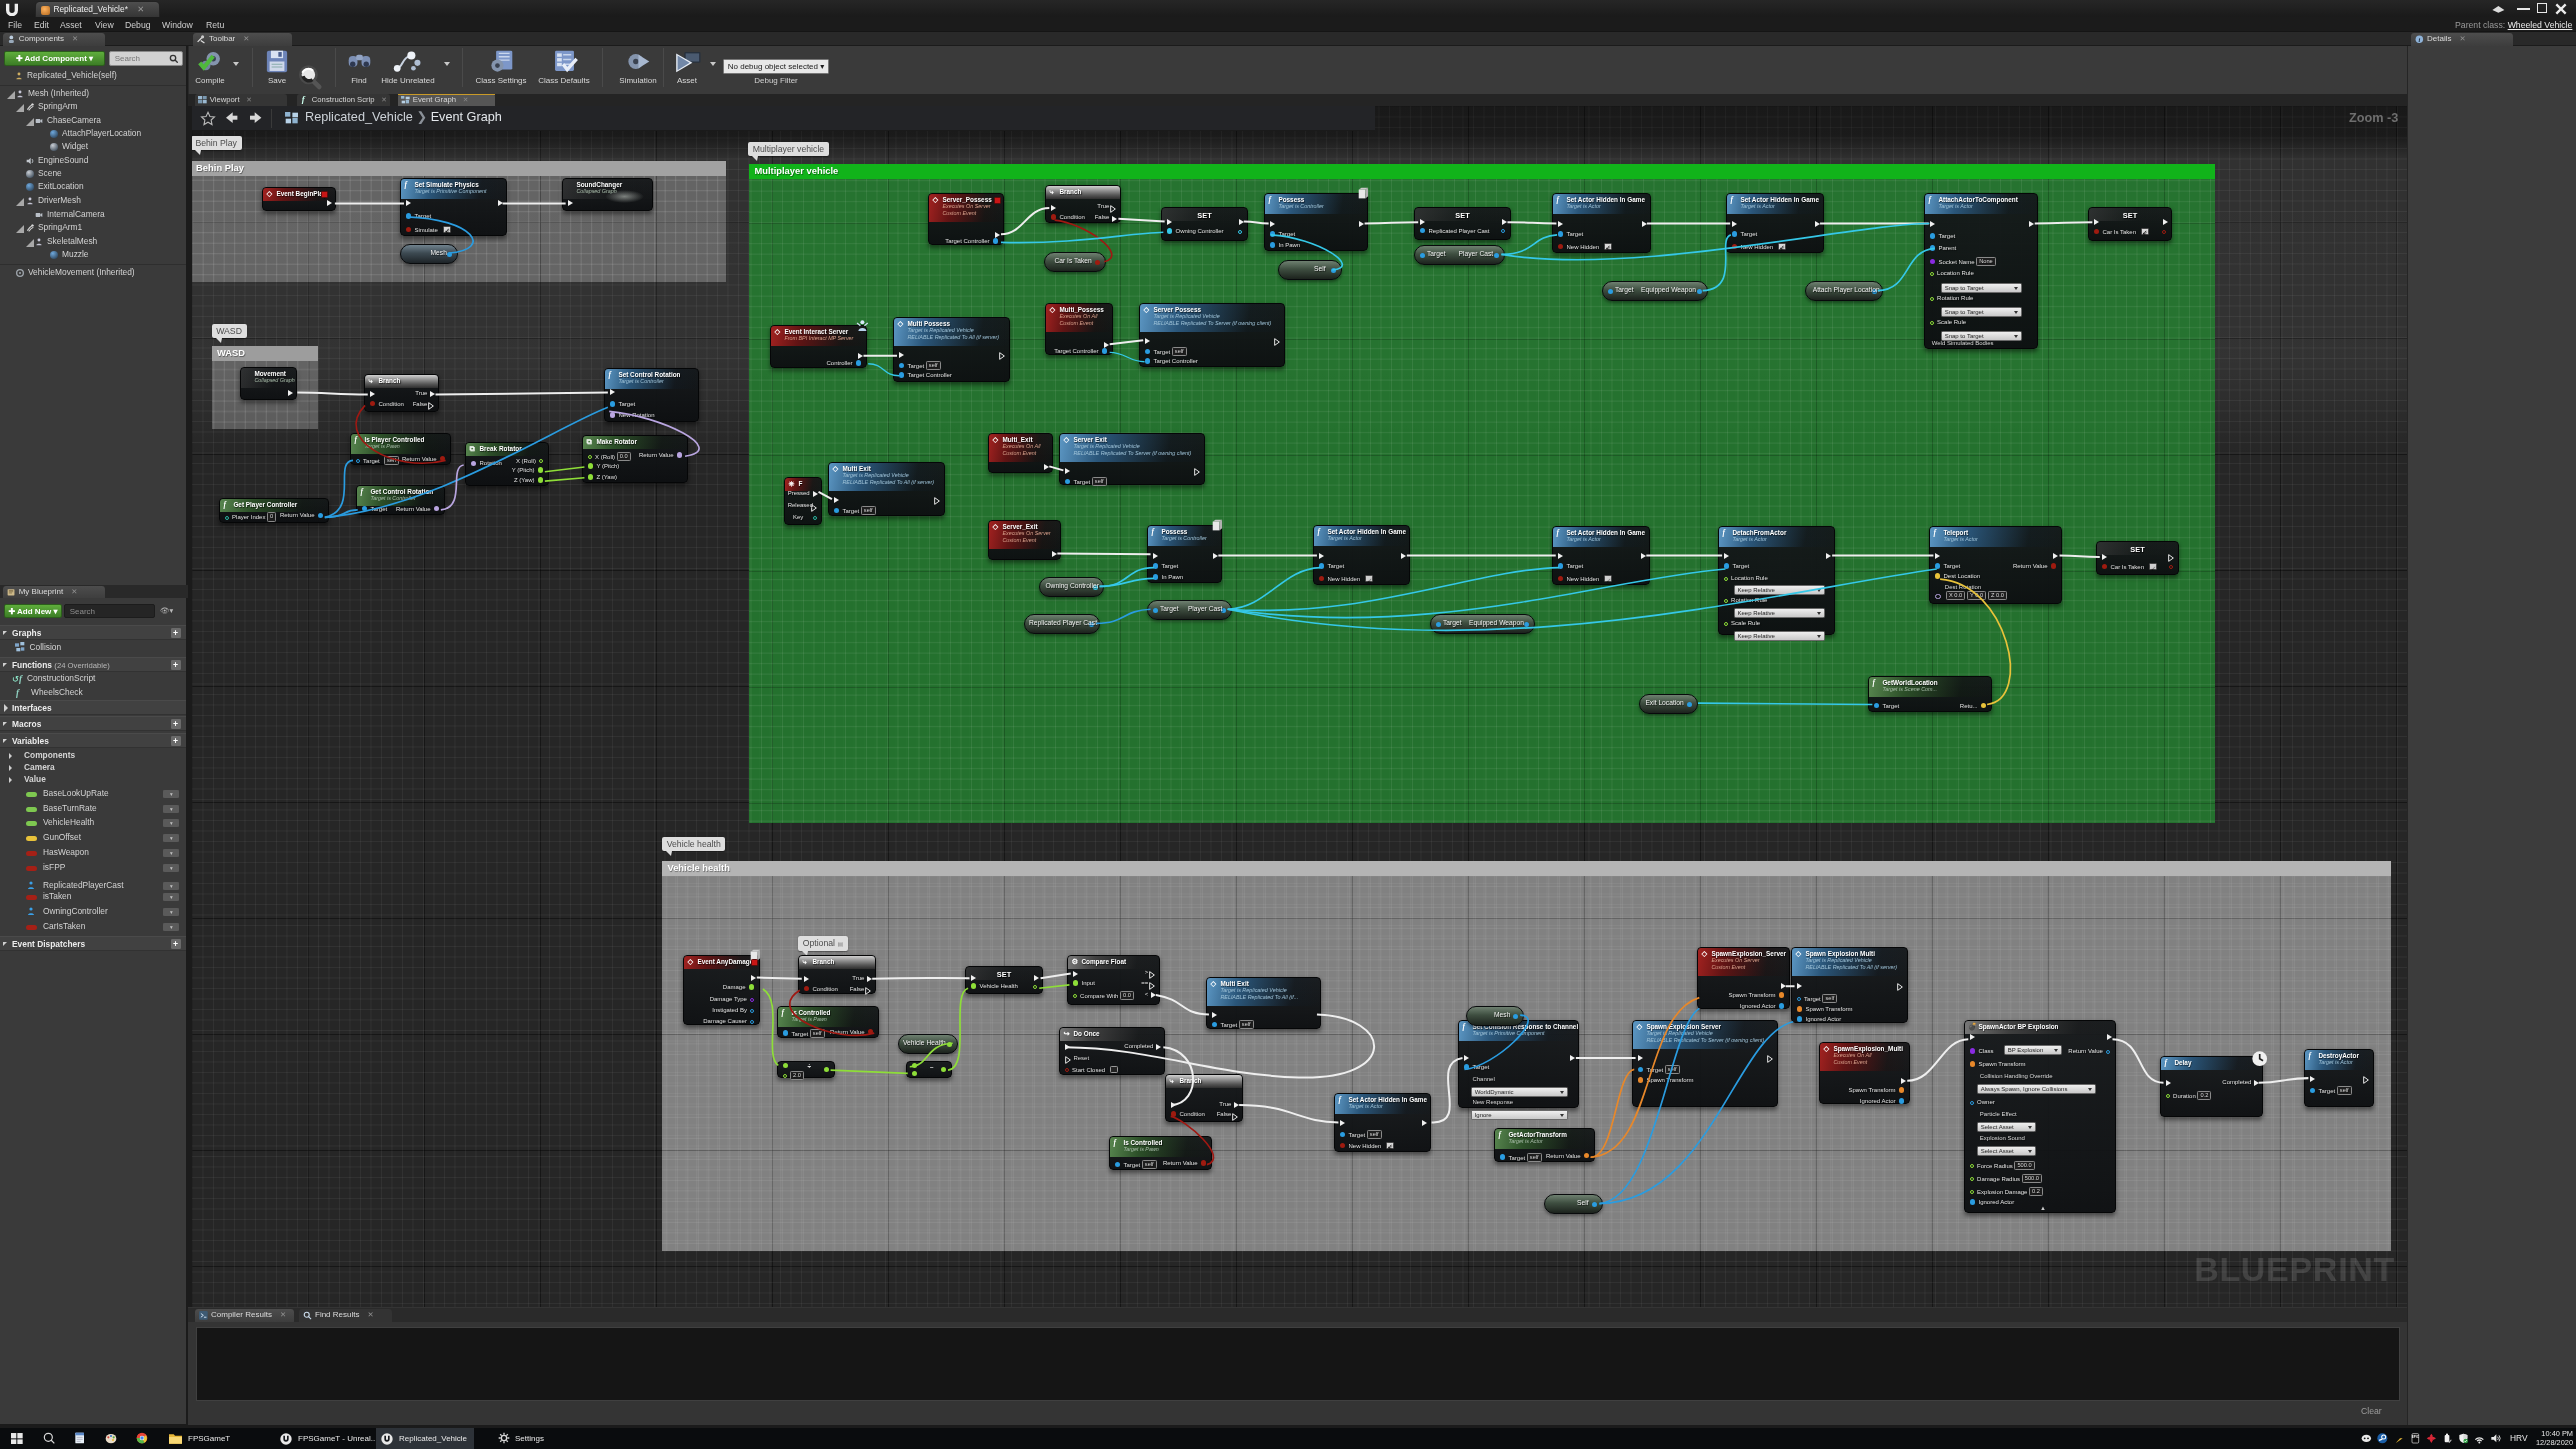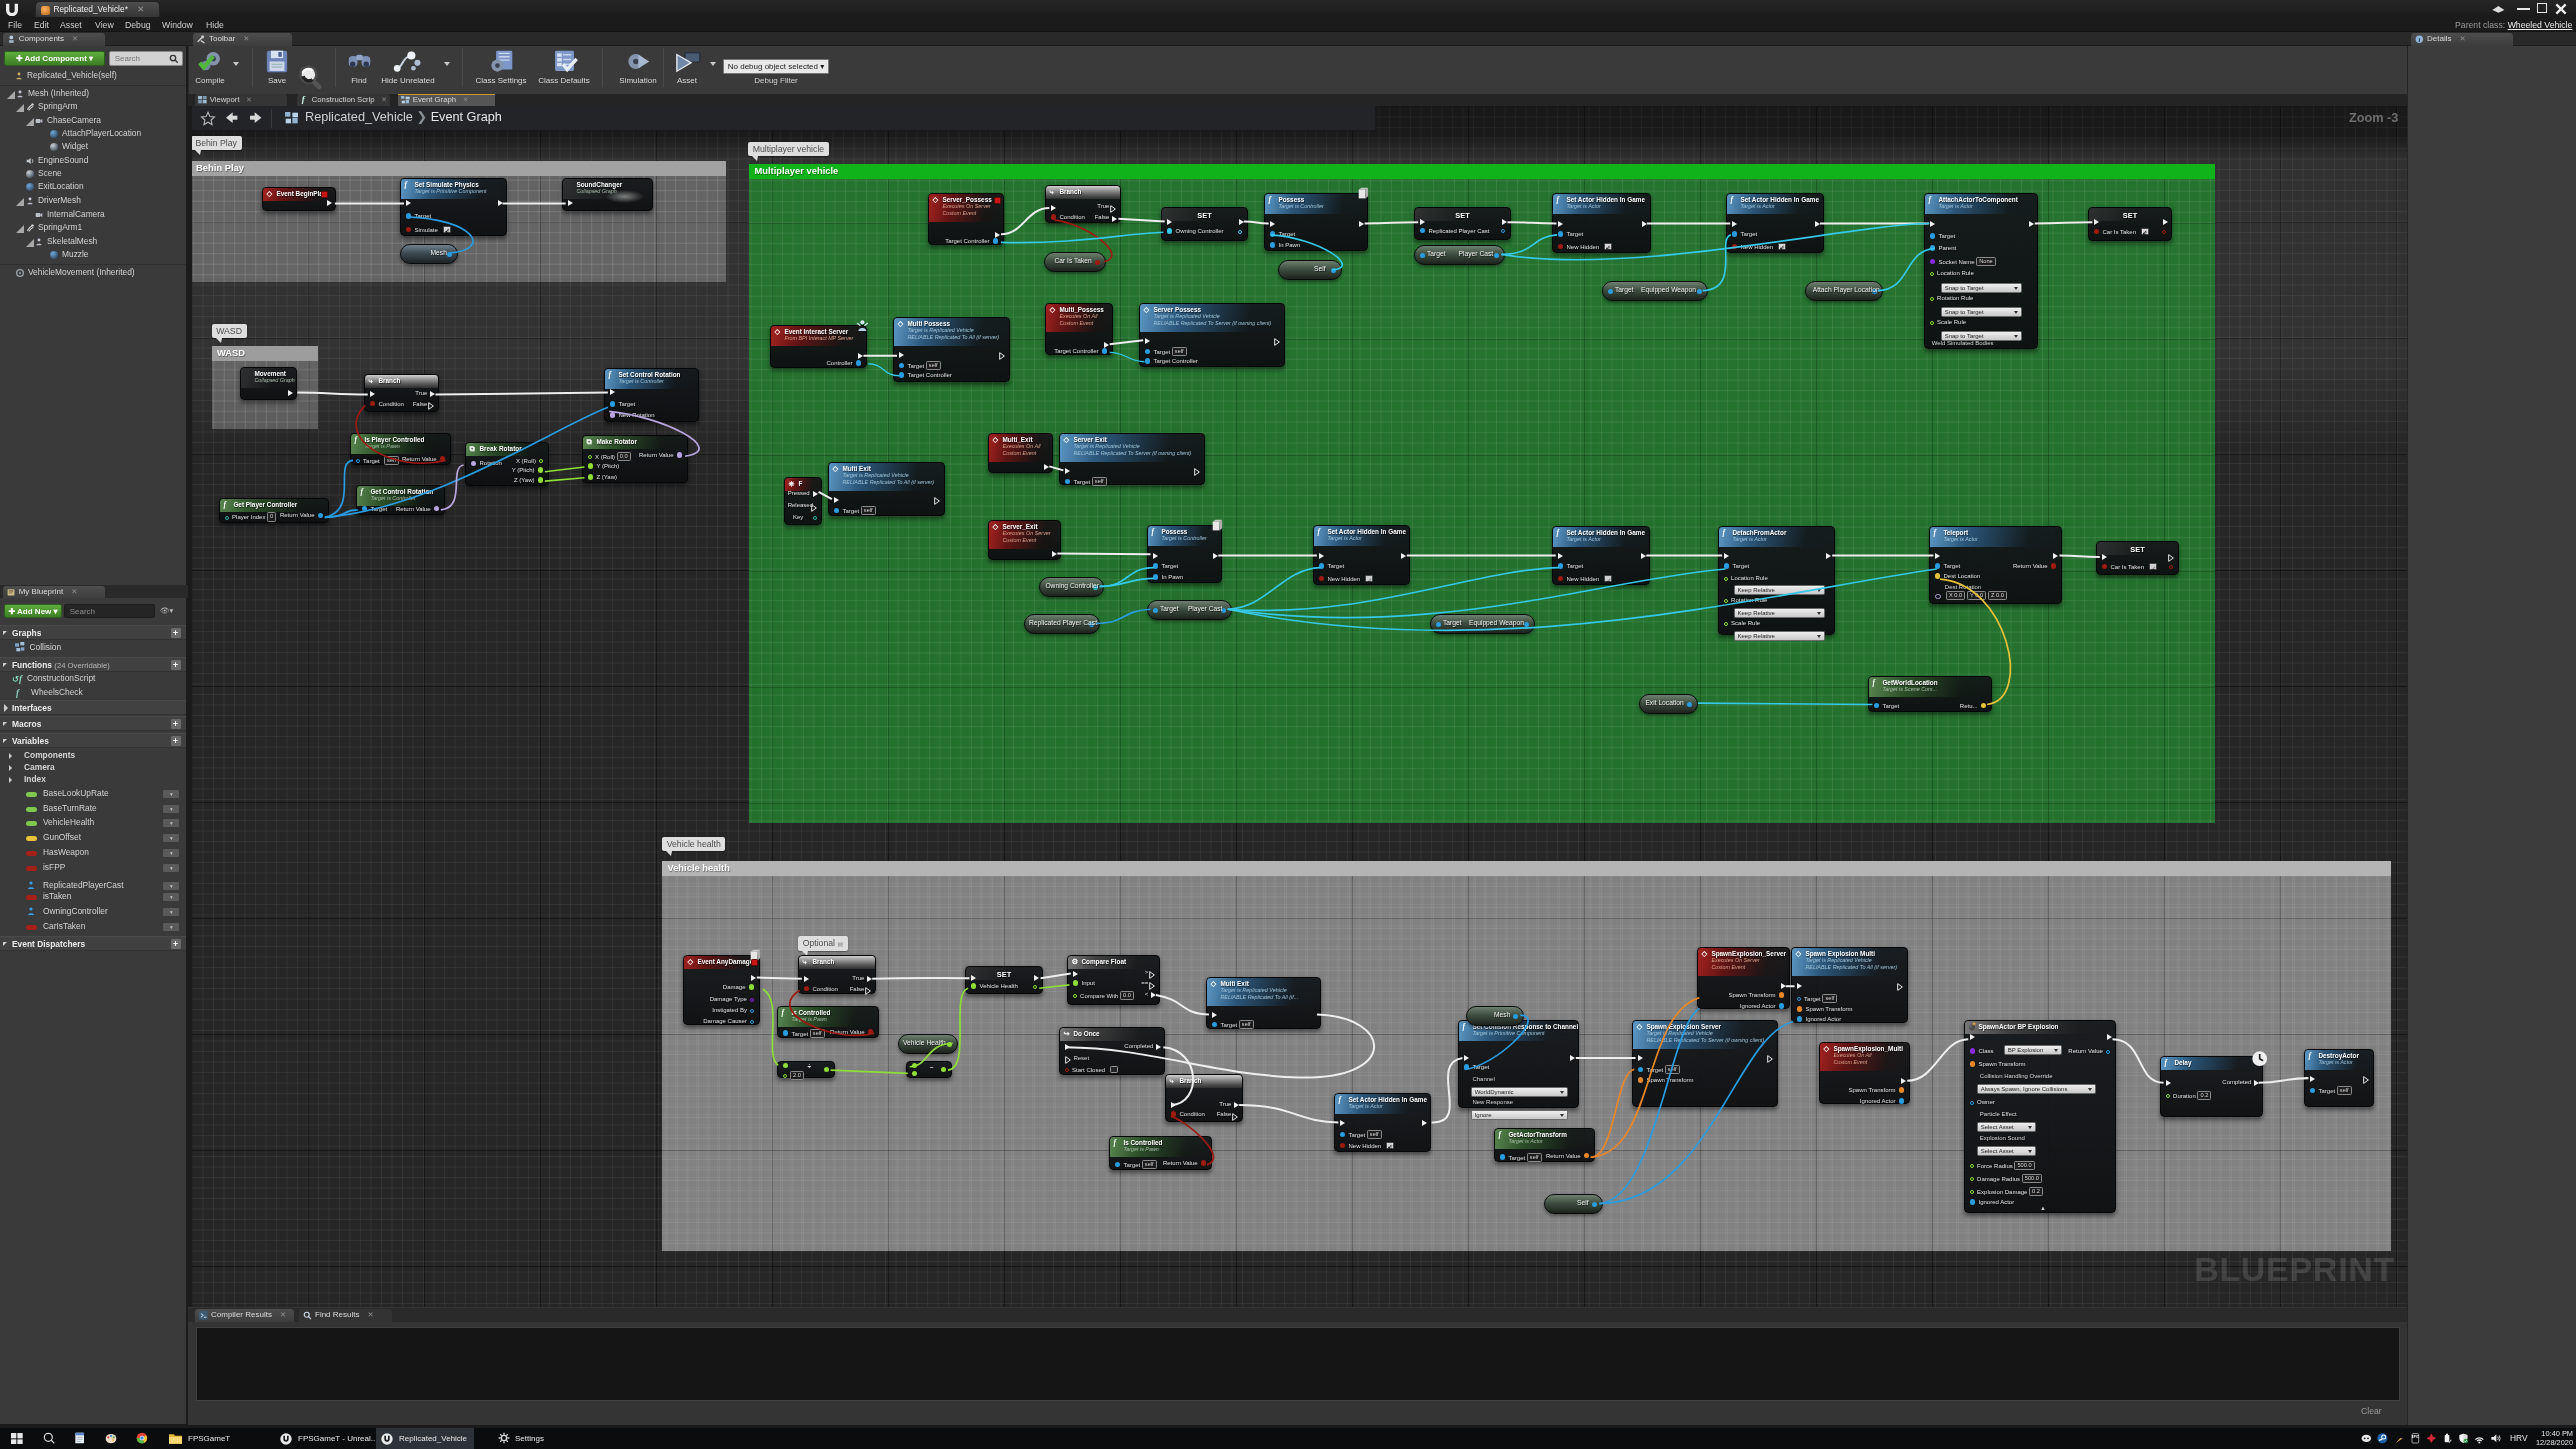--- a/index.html
+++ b/index.html
@@ -112,21 +112,21 @@
     <svg class="abs" style="left:2555px;top:2.7px" width="12" height="12" viewBox="0 0 18 18">
       <path d="M2 2 L16 16 M16 2 L2 16" stroke="#ececec" stroke-width="3.5"></path>
     </svg>
     <div class="abs" id="menubar"></div>
     <div class="menuitem" style="left:8px">File</div>
     <div class="menuitem" style="left:34px">Edit</div>
     <div class="menuitem" style="left:60px">Asset</div>
     <div class="menuitem" style="left:95px">View</div>
     <div class="menuitem" style="left:125px">Debug</div>
     <div class="menuitem" style="left:162px">Window</div>
-    <div class="menuitem" style="left:206px">Hide</div>
+    <div class="menuitem" style="left:206px">Retu</div>
     <div class="abs" style="left:2455px;top:19.5px;font-size:8.7px;color:#9a9a9a">Parent class: <span style="color:#ededed;text-decoration:underline">Wheeled Vehicle</span></div>
     <div class="abs tabstrip" style="left:0;top:32px;width:2576px;height:13.4px"></div>
     <div class="ptab" style="left:2.7px;top:33px;width:102px"><svg class="ic" viewBox="0 0 14 14">
         <circle cx="7" cy="4" r="3" fill="#bcd"></circle>
         <rect x="3" y="8" width="8" height="5" rx="2" fill="#9ab"></rect>
       </svg>Components<span class="x">✕</span></div>
     <div class="ptab" style="left:193px;top:33px;width:99px"><svg class="ic" viewBox="0 0 14 14">
         <path d="M1 11 L8 4 M6 9 L12 13" stroke="#ddd" stroke-width="2"></path>
         <circle cx="9" cy="3" r="2.5" fill="#ccc"></circle>
       </svg>Toolbar<span class="x">✕</span></div>
@@ -279,21 +279,21 @@
     <div class="trow" style="top:761px">
       <div style="position:absolute;left:9.4px;top:1.3px">
         <span style="position:absolute;left:0;top:2.7px;width:0;height:0;border-left:3.4px solid #cfcfcf;border-bottom:3.4px solid transparent;border-top:3.4px solid transparent"></span>
       </div>
       <div class="lbl" style="left:24px"><b>Camera</b></div>
     </div>
     <div class="trow" style="top:773px">
       <div style="position:absolute;left:9.4px;top:1.3px">
         <span style="position:absolute;left:0;top:2.7px;width:0;height:0;border-left:3.4px solid #cfcfcf;border-bottom:3.4px solid transparent;border-top:3.4px solid transparent"></span>
       </div>
-      <div class="lbl" style="left:24px"><b>Index</b></div>
+      <div class="lbl" style="left:24px"><b>Value</b></div>
     </div>
     <div class="trow" style="top:787px">
       <div style="position:absolute;left:25.5px;top:1.3px;width:12px;height:9.4px">
         <div class="vpill" style="background:#7ec850;left:0;top:3.4px;position:absolute"></div>
       </div>
       <div class="lbl" style="left:43px">BaseLookUpRate</div>
       <div class="vdd">▾</div>
     </div>
     <div class="trow" style="top:802px">
       <div style="position:absolute;left:25.5px;top:1.3px;width:12px;height:9.4px">

